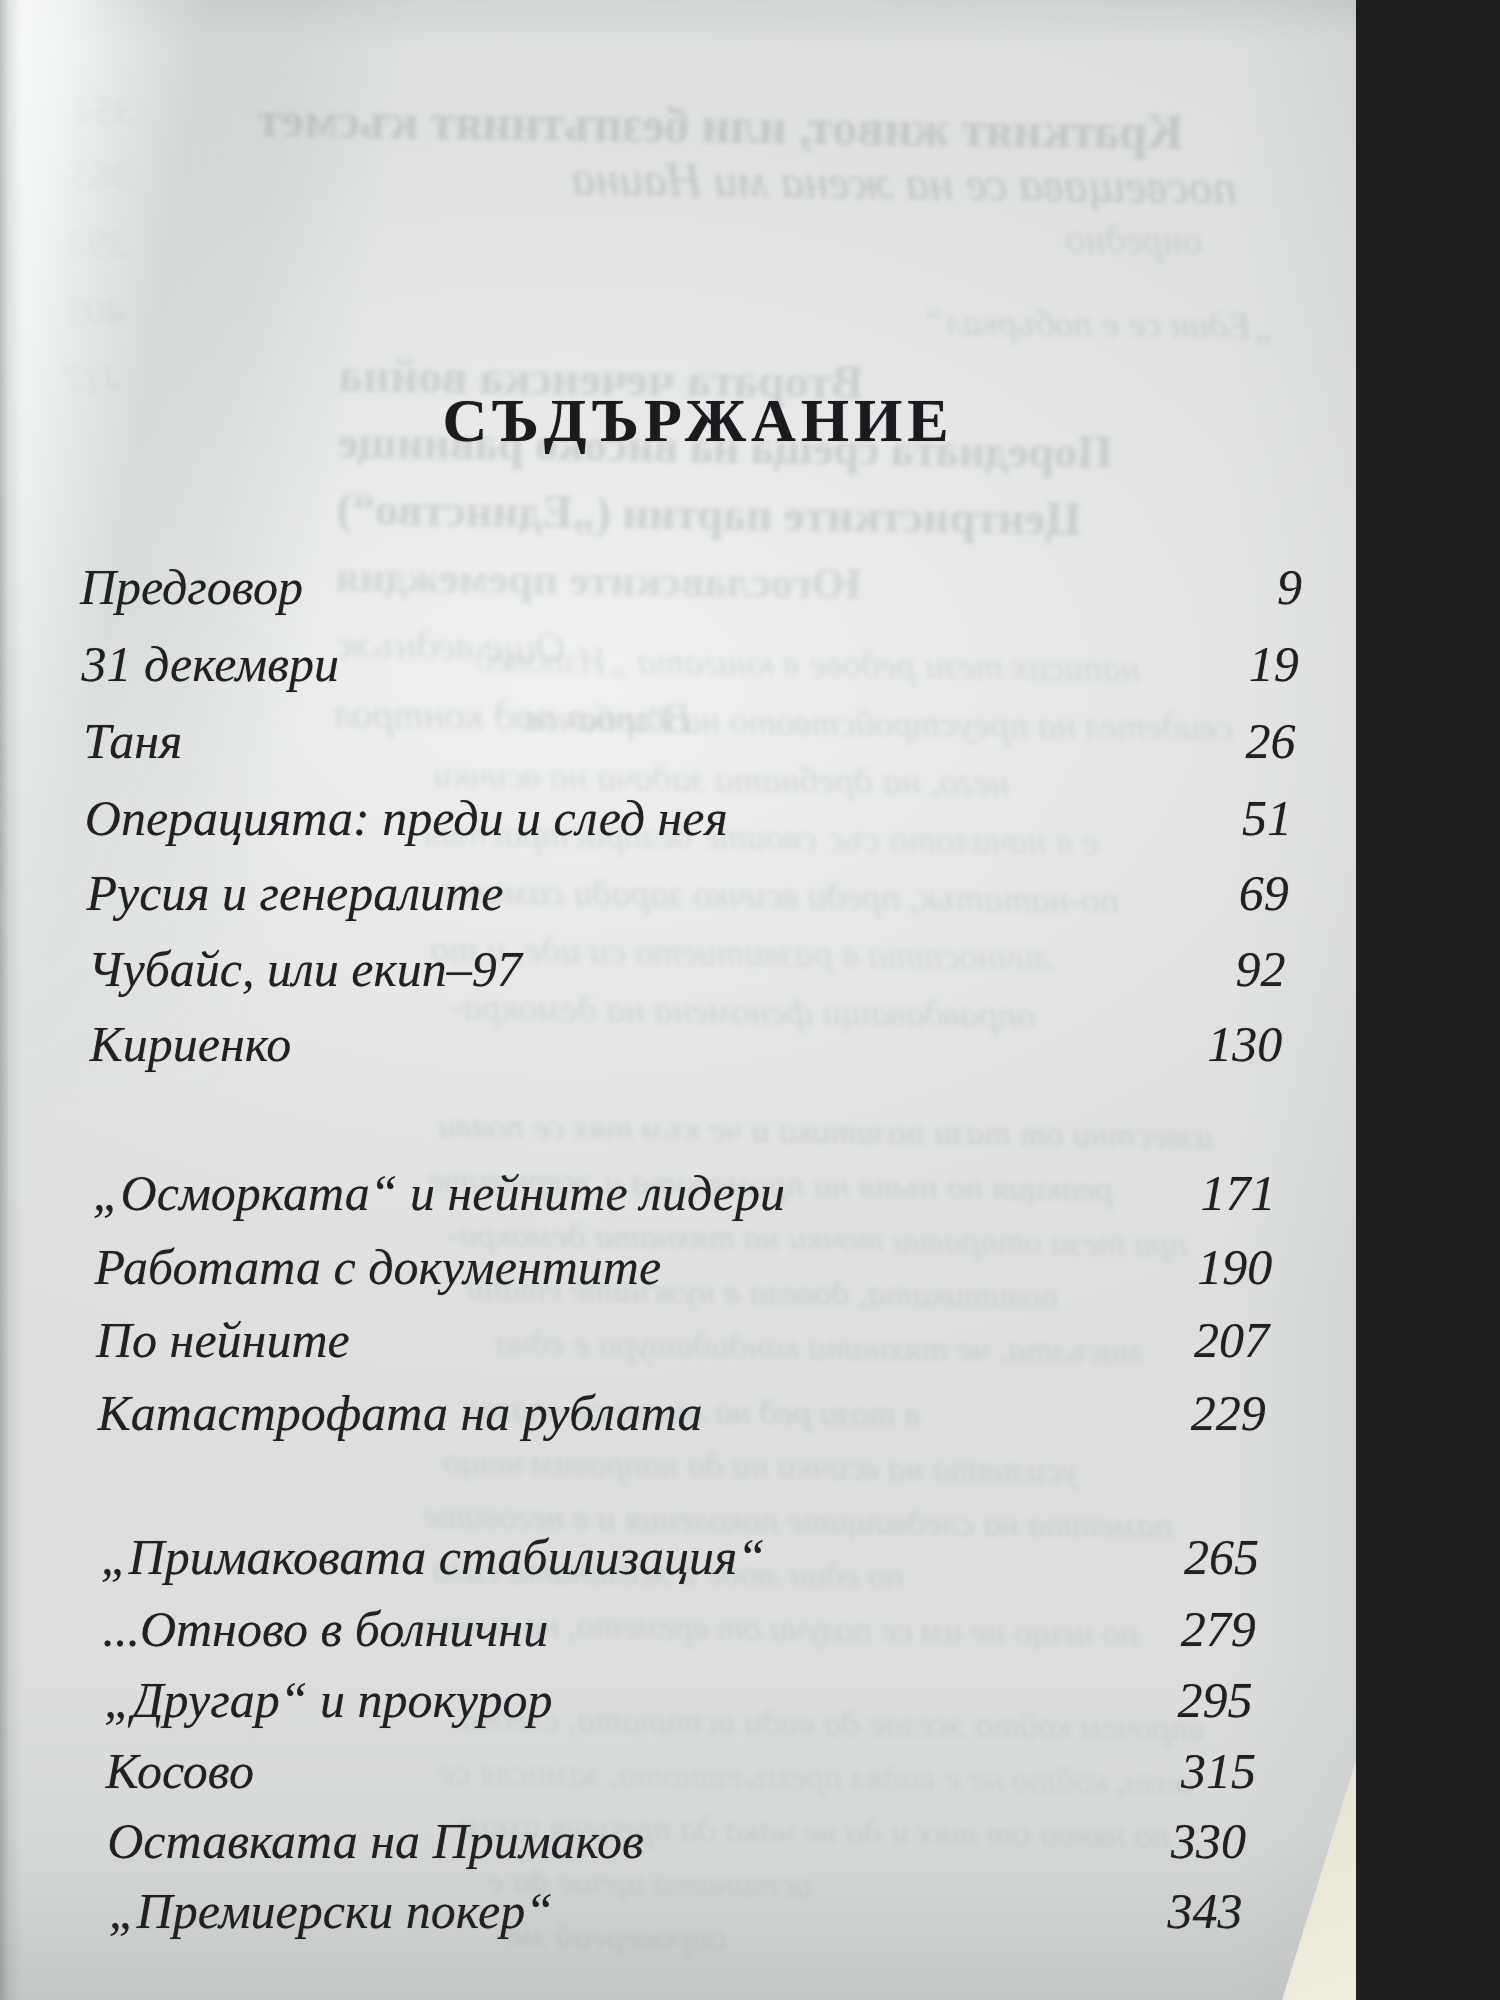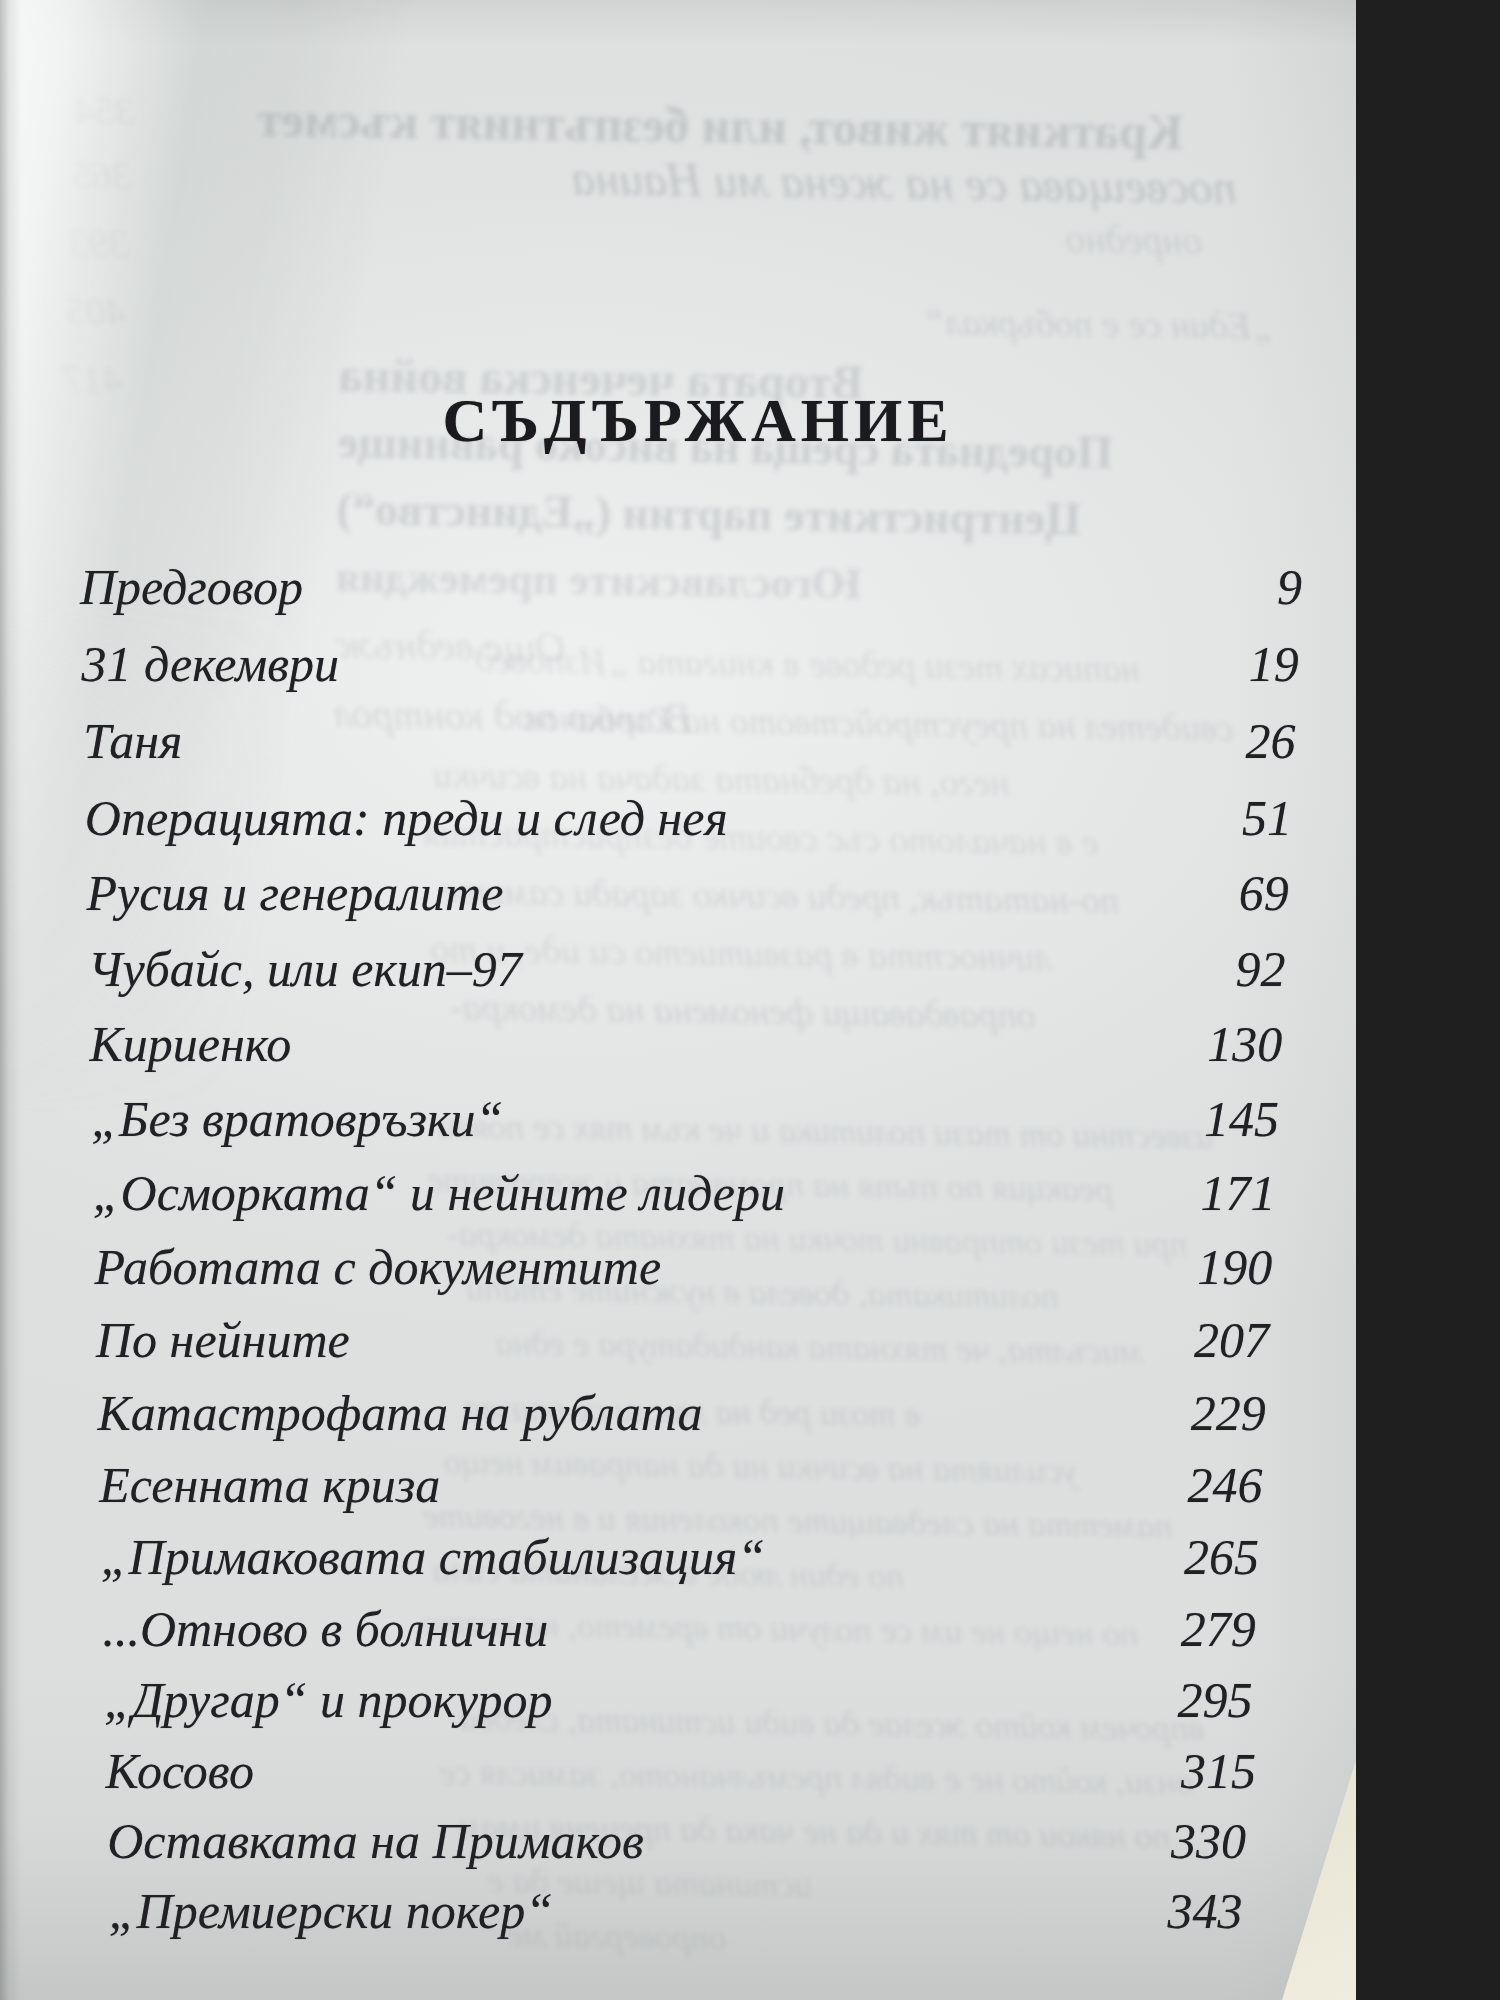--- a/index.html
+++ b/index.html
@@ -104,43 +104,35 @@
     <span class="toc-page" style="right: 61.2px;">69</span>
   </div>
         <div class="toc-row" style="top: 938px;">
     <span class="toc-title" style="left: 88px;">Чубайс, или екип–97</span>
     <span class="toc-page" style="right: 64.5px;">92</span>
   </div>
         <div class="toc-row" style="top: 1013.08px;">
     <span class="toc-title" style="left: 89.6px;">Кириенко</span>
     <span class="toc-page" style="right: 67.8px;">130</span>
   </div>
-        <div class="toc-row" style="top: 1087.72px;">
-    <span class="toc-title" style="left: 91.2px;">„Без вратовръзки“</span>
-    <span class="toc-page" style="right: 71.1px;">145</span>
-  </div>
         <div class="toc-row" style="top: 1161.92px;">
     <span class="toc-title" style="left: 92.8px;">„Осморката“ и нейните лидери</span>
     <span class="toc-page" style="right: 74.4px;">171</span>
   </div>
         <div class="toc-row" style="top: 1235.68px;">
     <span class="toc-title" style="left: 94.4px;">Работата с документите</span>
     <span class="toc-page" style="right: 77.7px;">190</span>
   </div>
         <div class="toc-row" style="top: 1309px;">
     <span class="toc-title" style="left: 96px;">По нейните</span>
     <span class="toc-page" style="right: 81px;">207</span>
   </div>
         <div class="toc-row" style="top: 1381.88px;">
     <span class="toc-title" style="left: 97.6px;">Катастрофата на рублата</span>
     <span class="toc-page" style="right: 84.3px;">229</span>
-  </div>
-        <div class="toc-row" style="top: 1454.32px;">
-    <span class="toc-title" style="left: 99.2px;">Есенната криза</span>
-    <span class="toc-page" style="right: 87.6px;">246</span>
   </div>
         <div class="toc-row" style="top: 1526.32px;">
     <span class="toc-title" style="left: 100.8px;">„Примаковата стабилизация“</span>
     <span class="toc-page" style="right: 90.9px;">265</span>
   </div>
         <div class="toc-row" style="top: 1597.88px;">
     <span class="toc-title" style="left: 102.4px;">...Отново в болнични</span>
     <span class="toc-page" style="right: 94.2px;">279</span>
   </div>
         <div class="toc-row" style="top: 1669px;">

